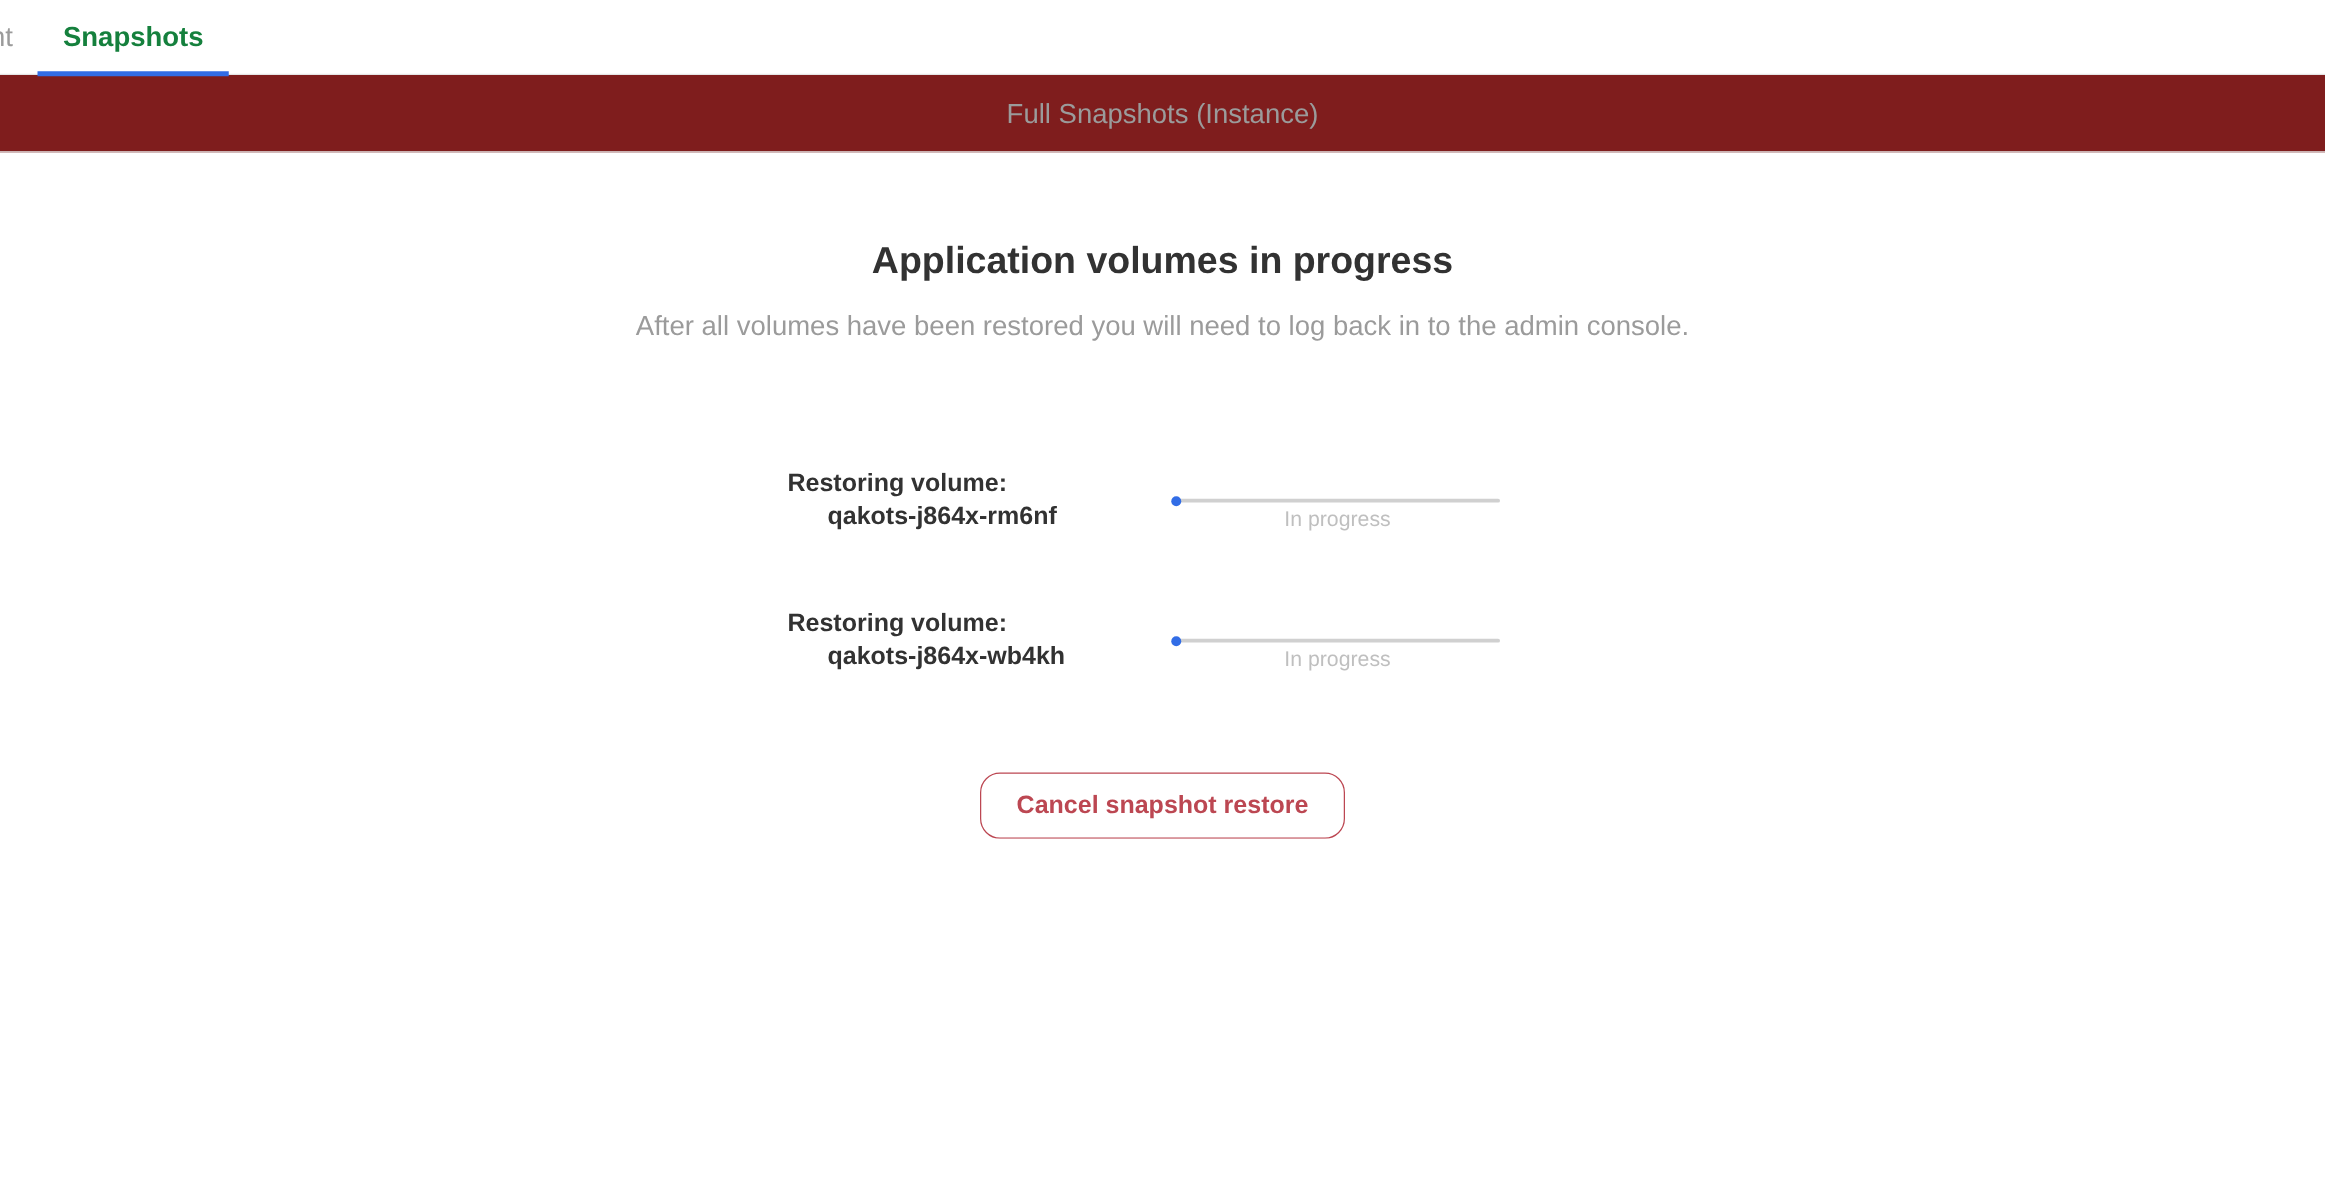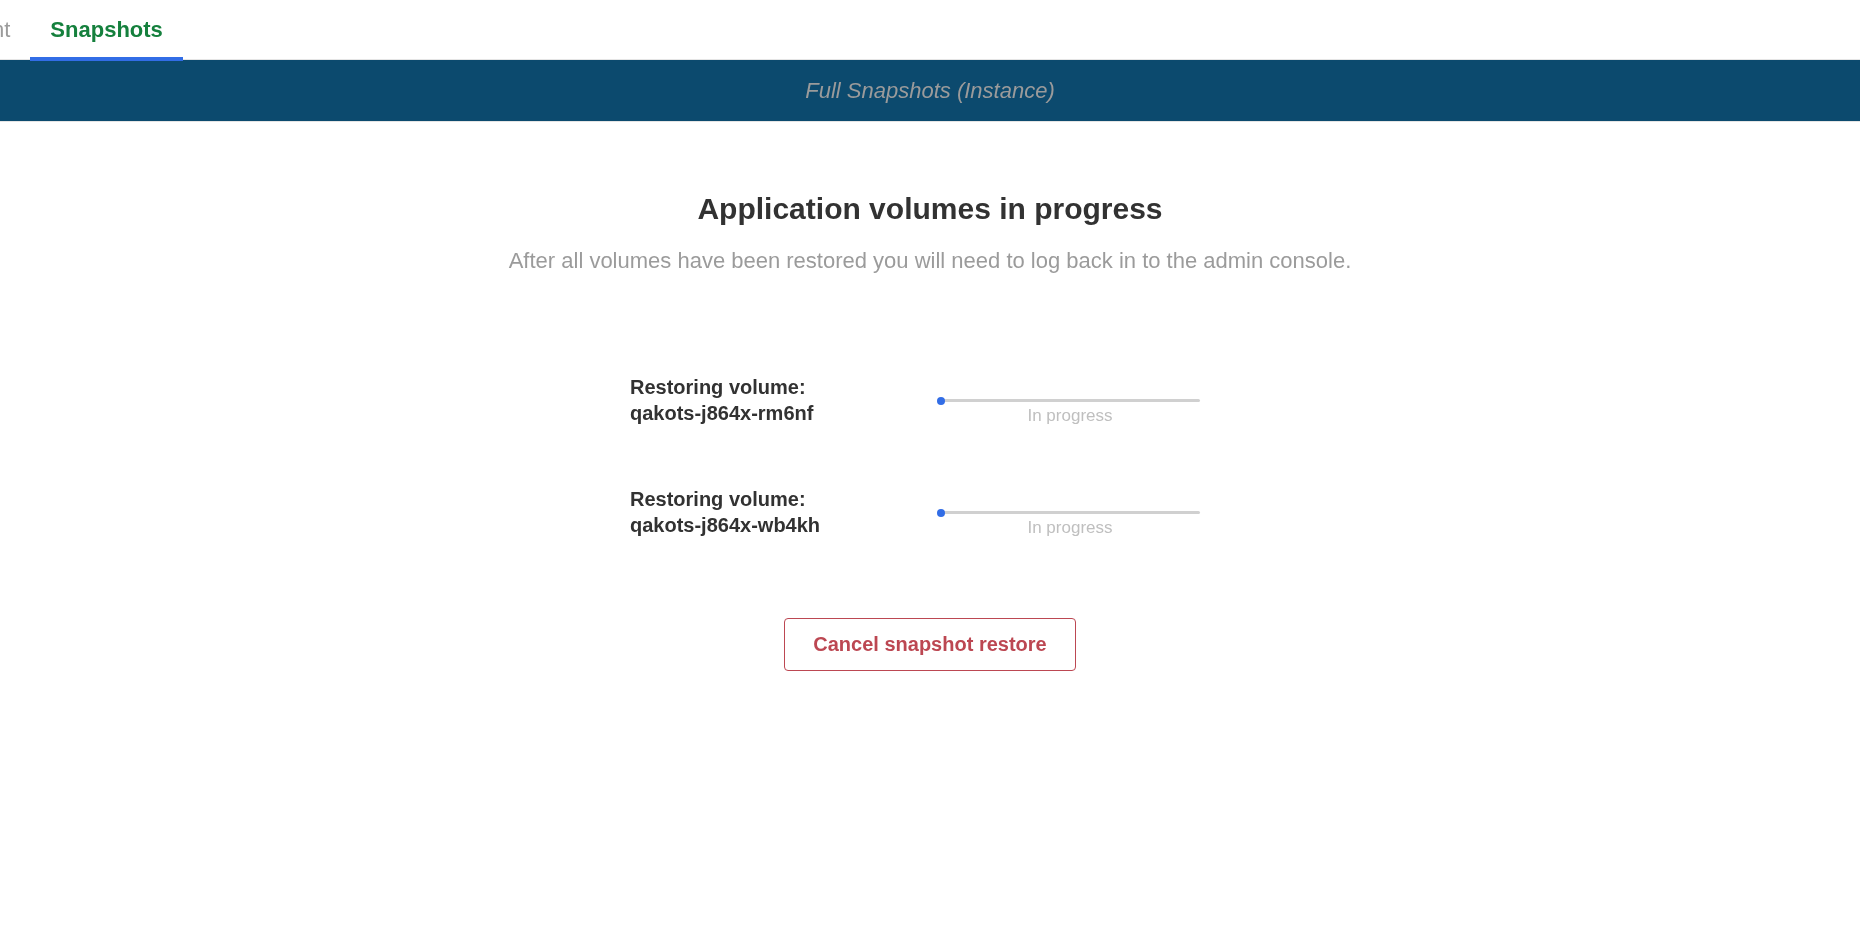--- a/index.html
+++ b/index.html
@@ -41,27 +41,26 @@
     .top-tab.active::after {
       content: "";
       position: absolute;
       bottom: -1px;
       left: 0;
       right: 0;
       height: 4px;
       background: #326de6;
     }
     .sub-tabs-bar {
-      background: #0c4a6e;
+      background: #7f1d1d;
       border-bottom: 1px solid #e5e5e5;
       height: 62px;
       display: flex;
       justify-content: center;
       align-items: stretch;
-      font-style: italic;
     }
     .sub-tab {
       display: flex;
       align-items: center;
       font-size: 22px;
       font-weight: 400;
       color: #9b9b9b;
       cursor: pointer;
       position: relative;
       padding: 0 6px;
@@ -117,20 +116,21 @@
       font-size: 20px;
       font-weight: 700;
       color: #323232;
       line-height: 1.3;
     }
     .restore-label-line2 {
       font-size: 20px;
       font-weight: 700;
       color: #323232;
       line-height: 1.3;
+      margin-left: 32px;
     }
     .progress-block {
       flex: 1;
       display: flex;
       flex-direction: column;
       gap: 4px;
       padding-top: 2px;
     }
     .progress-track {
       position: relative;
@@ -156,21 +156,21 @@
       width: 260px;
     }
     .cancel-button {
       display: inline-block;
       border: 1.5px solid #bc4752;
       color: #bc4752;
       background: #ffffff;
       font-size: 20px;
       font-weight: 600;
       padding: 14px 28px;
-      border-radius: 4px;
+      border-radius: 16px;
       cursor: pointer;
     }
   </style>
 </head>
 <body>
 
 <div class="top-tabs">
   <div class="top-tab partial-cut">nt</div>
   <div class="top-tab active">Snapshots</div>
 </div>

